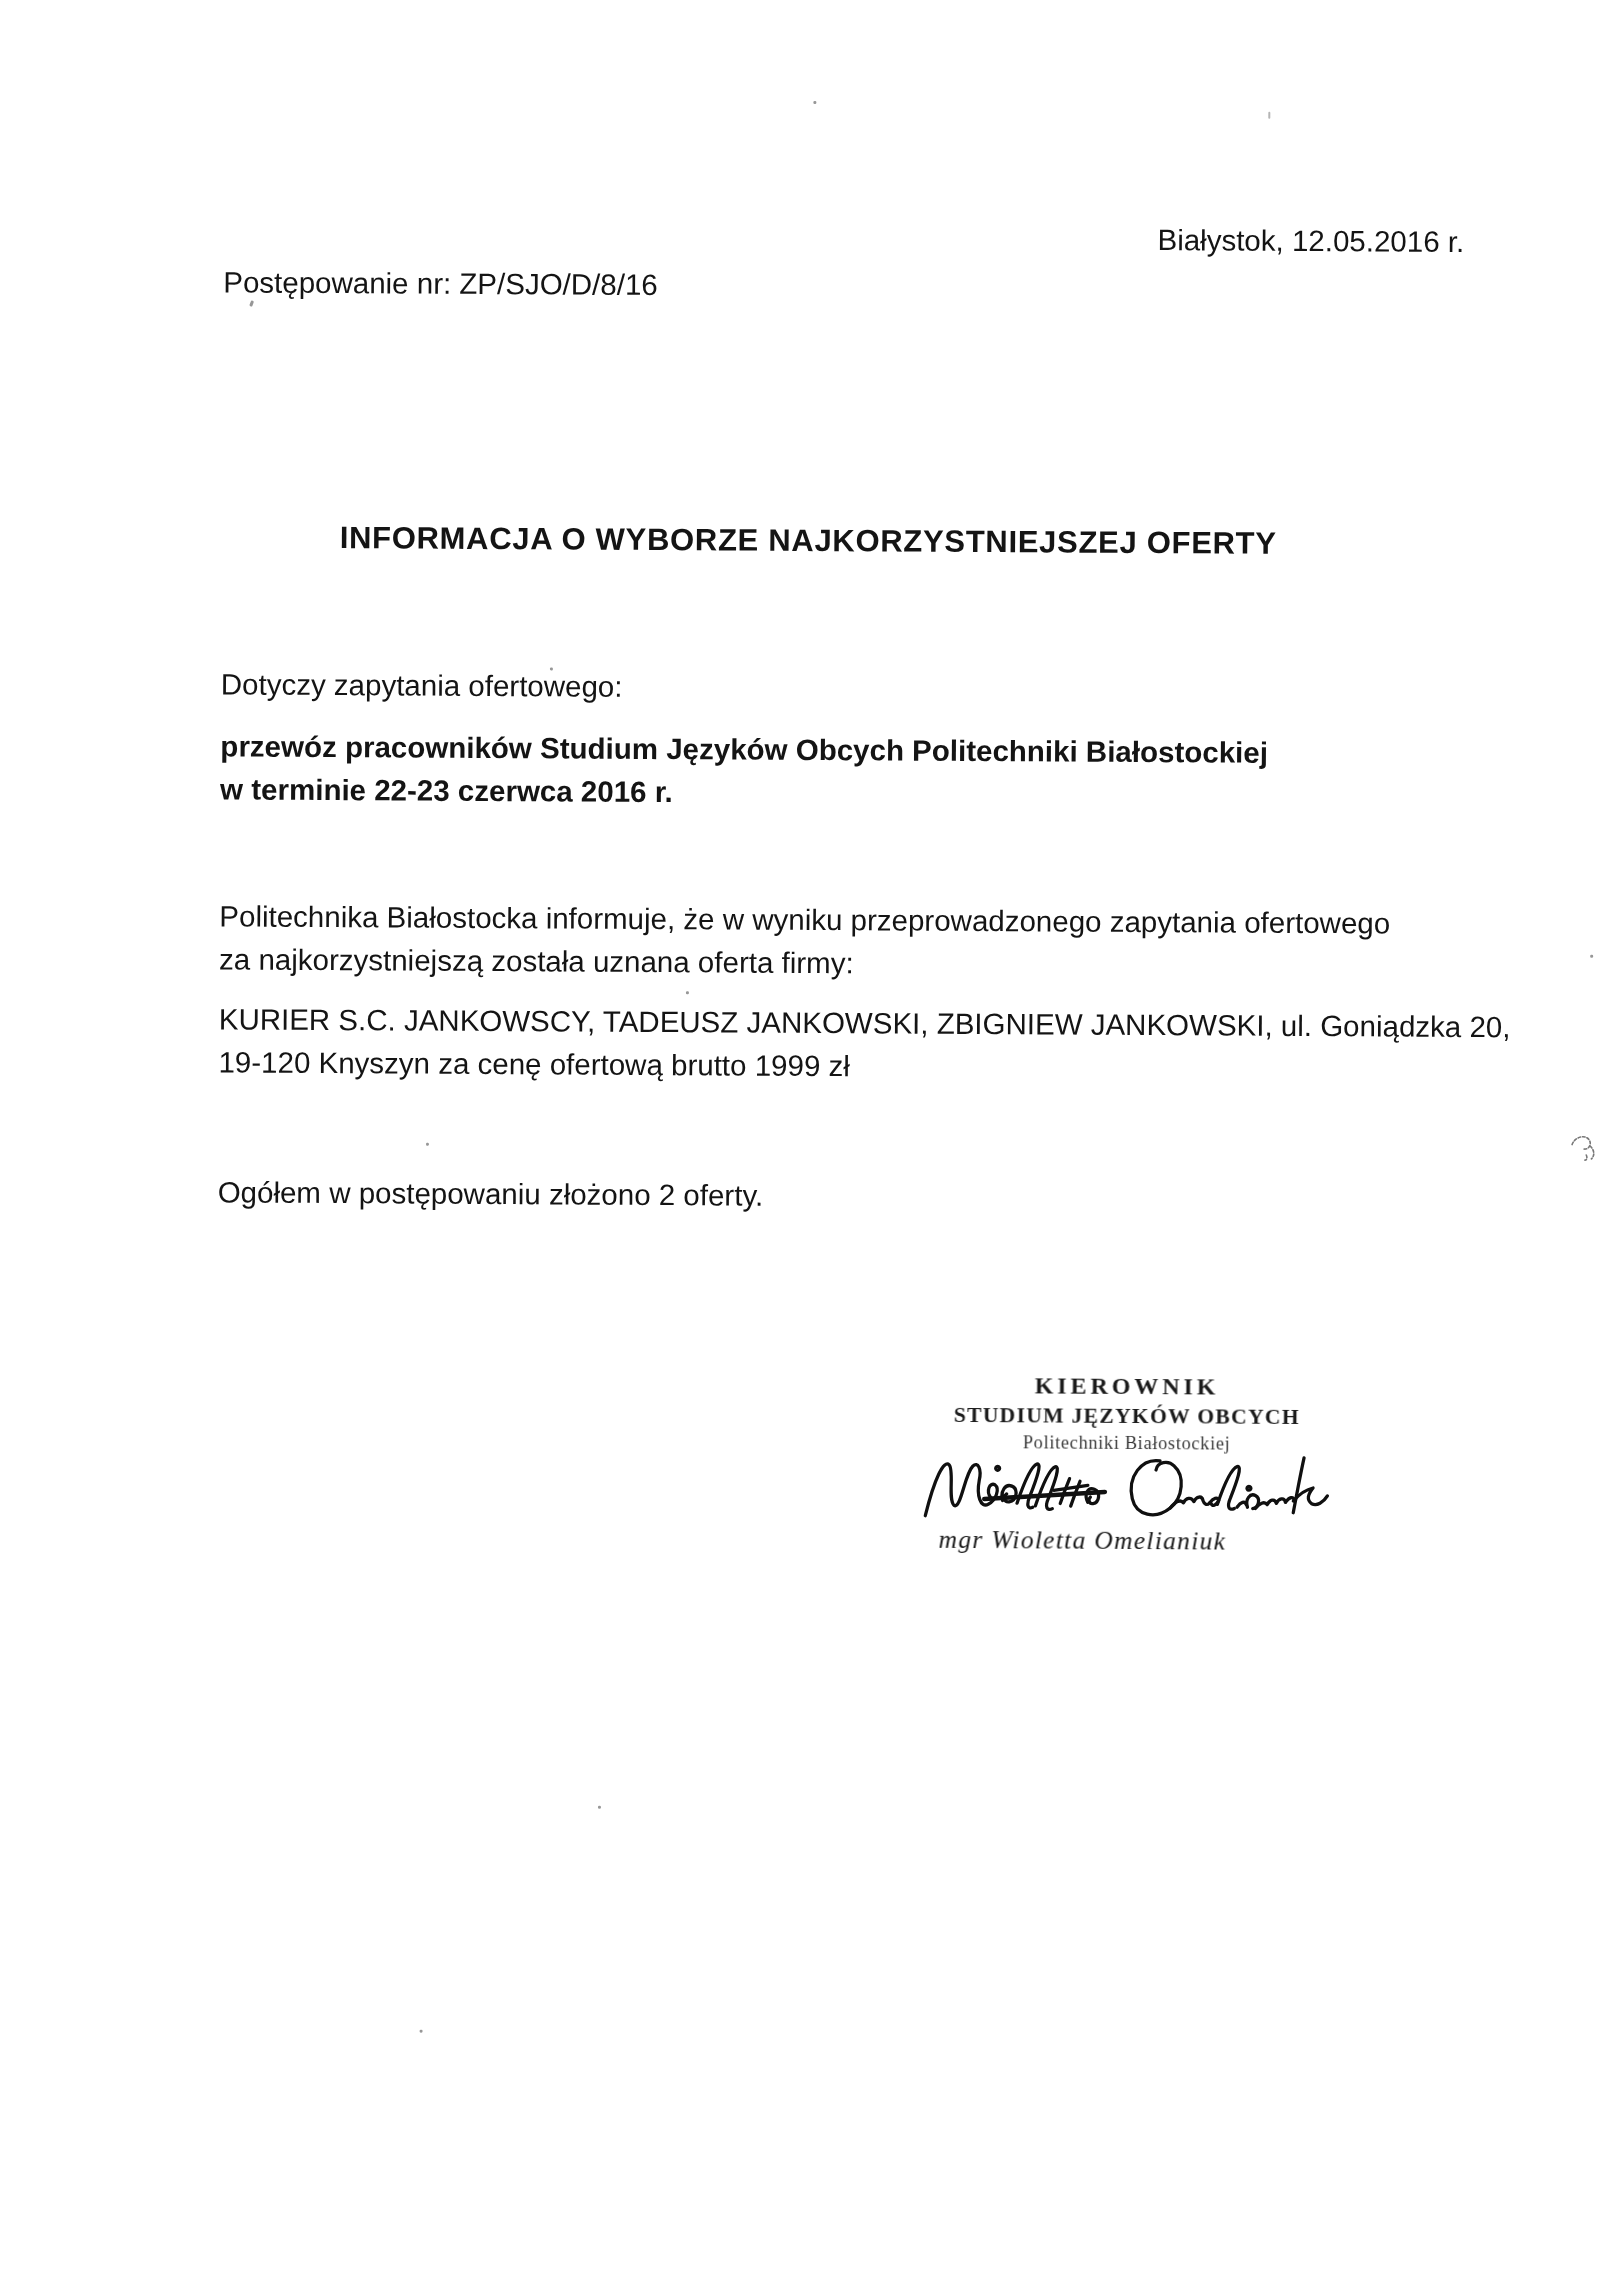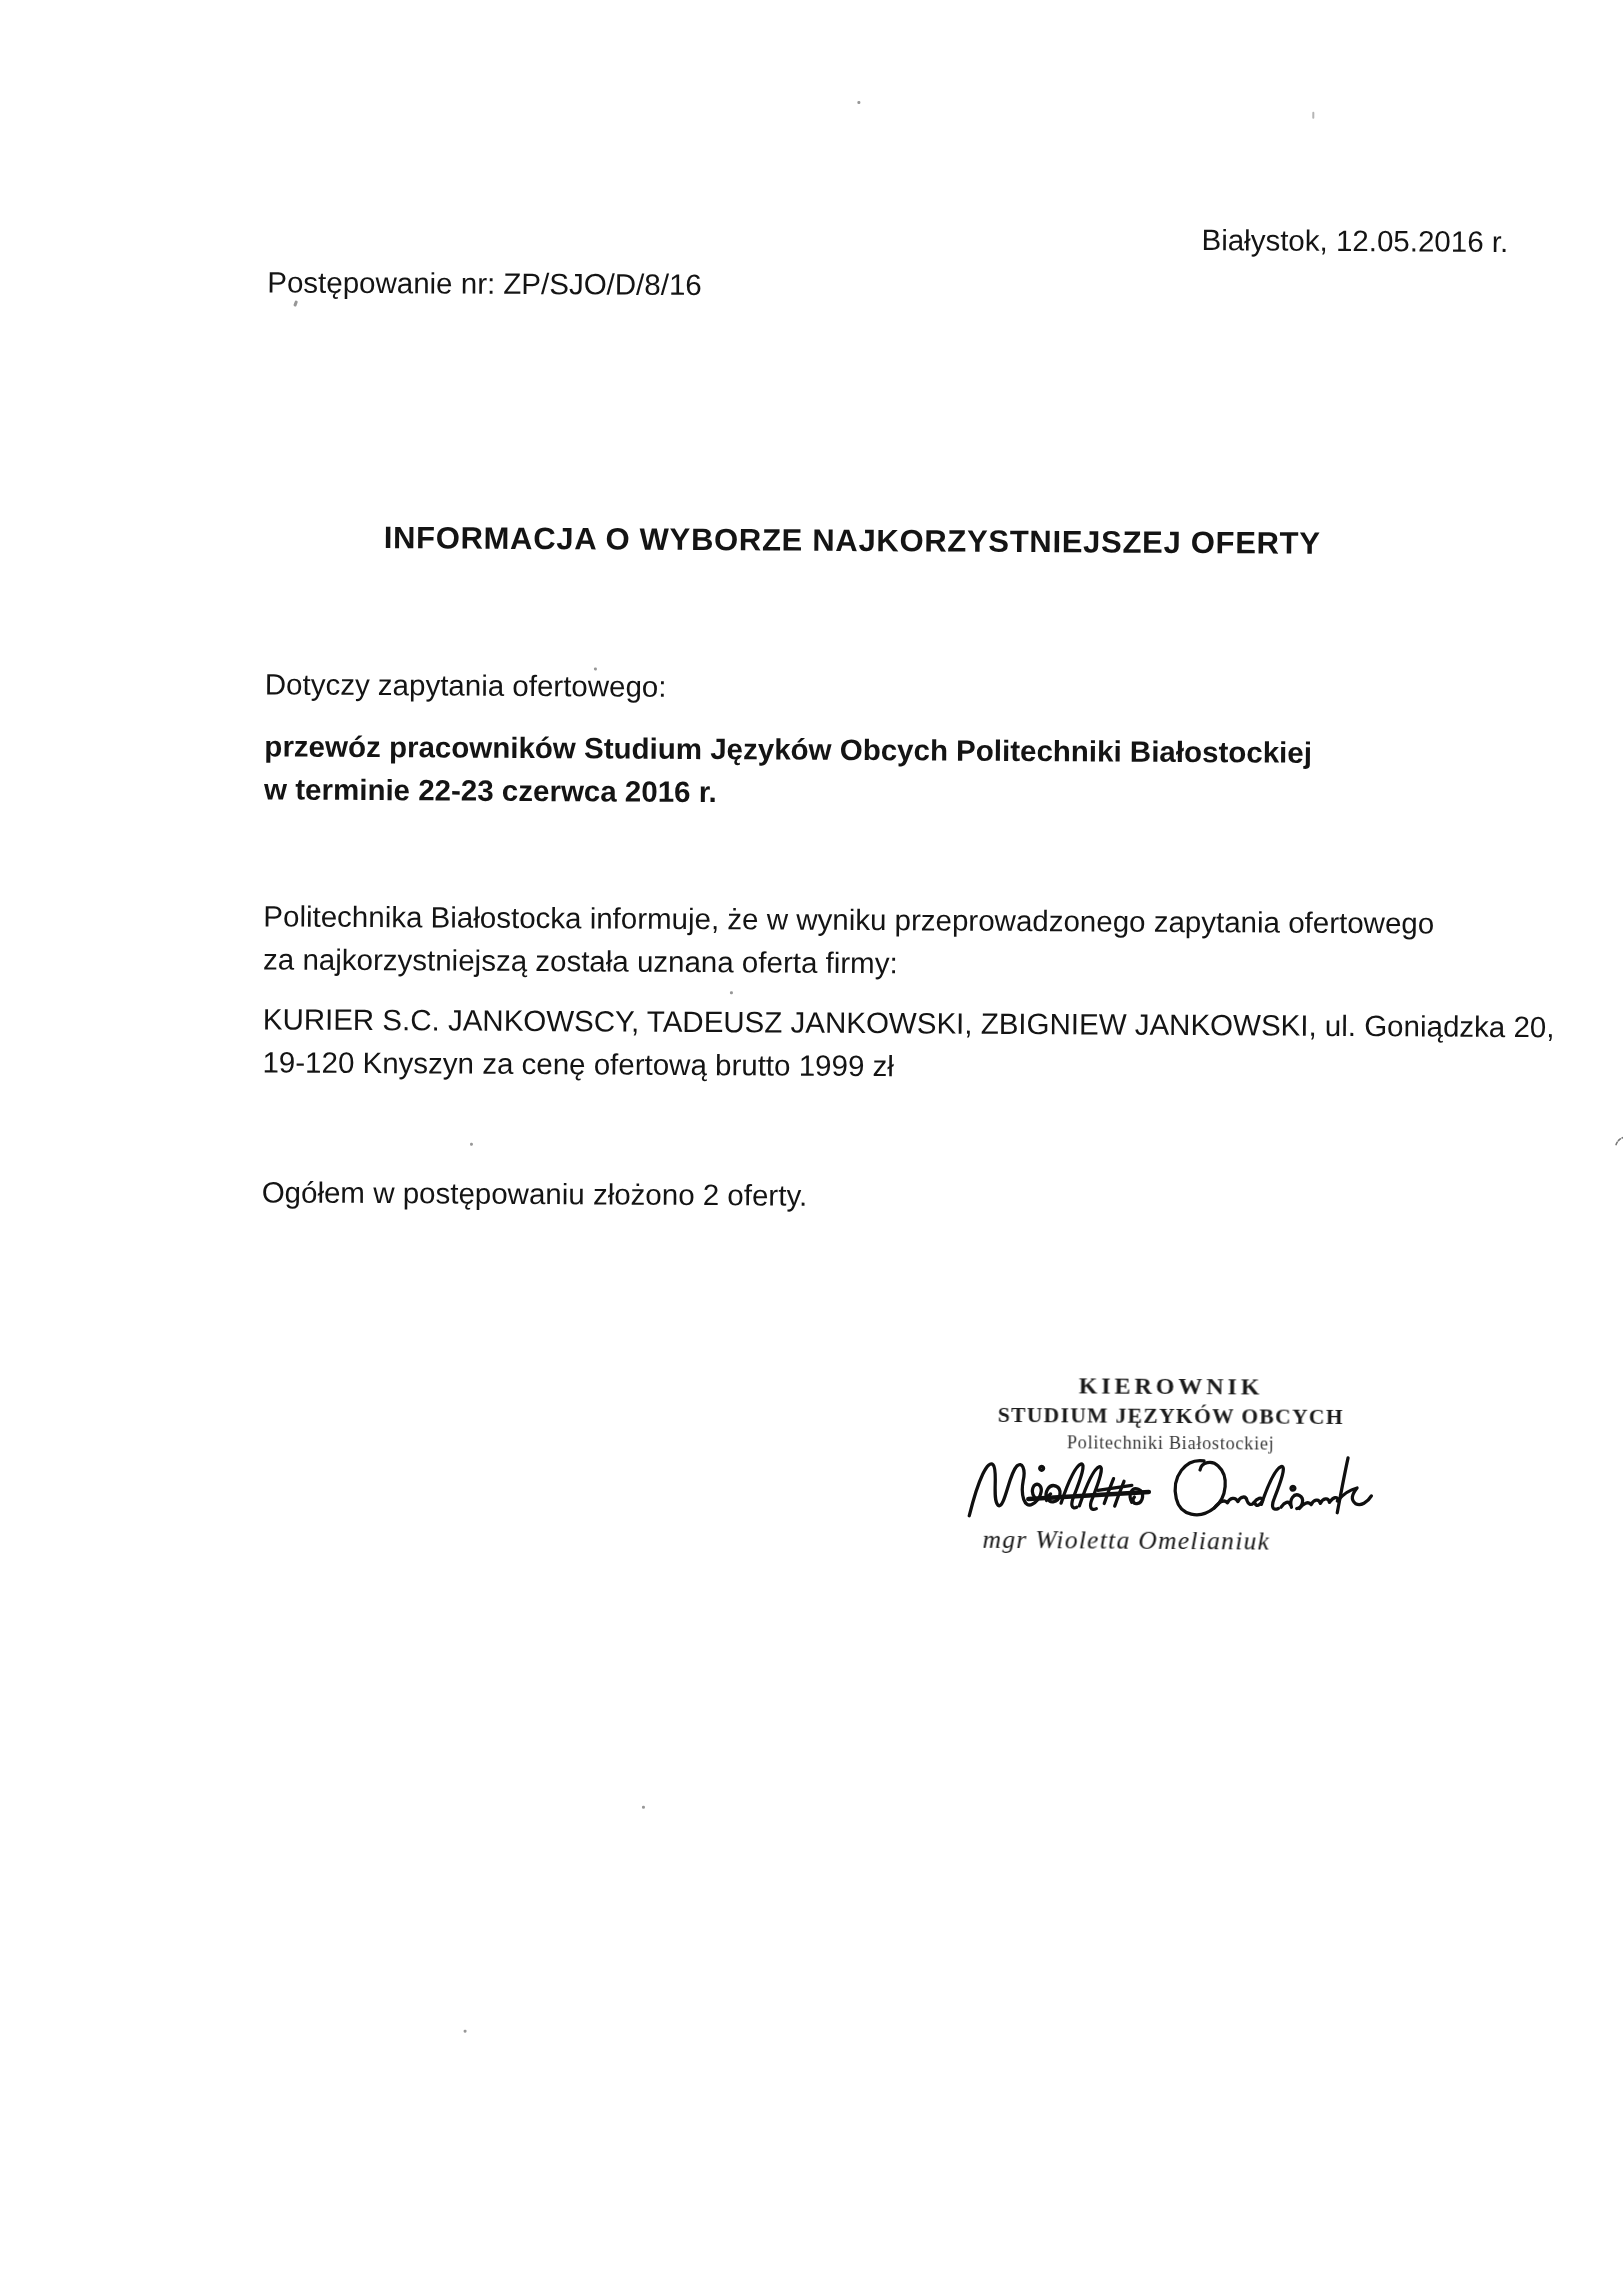--- a/index.html
+++ b/index.html
@@ -8,21 +8,20 @@
   body {
     width:1623px; height:2295px;
     position:relative; overflow:hidden;
     font-family:"Liberation Sans", sans-serif;
     color:#141414;
     -webkit-font-smoothing:antialiased;
   }
   .page {
     position:absolute; inset:0;
     background:#ffffff;
-    margin-left:44px;
   }
   
   .content {
     position:absolute; inset:0;
     transform:rotate(0.35deg);
     transform-origin:812px 0;
   }
   .block { position:absolute; white-space:nowrap; font-size:29.5px; line-height:43px; }
   .right  { text-align:right; }
 

